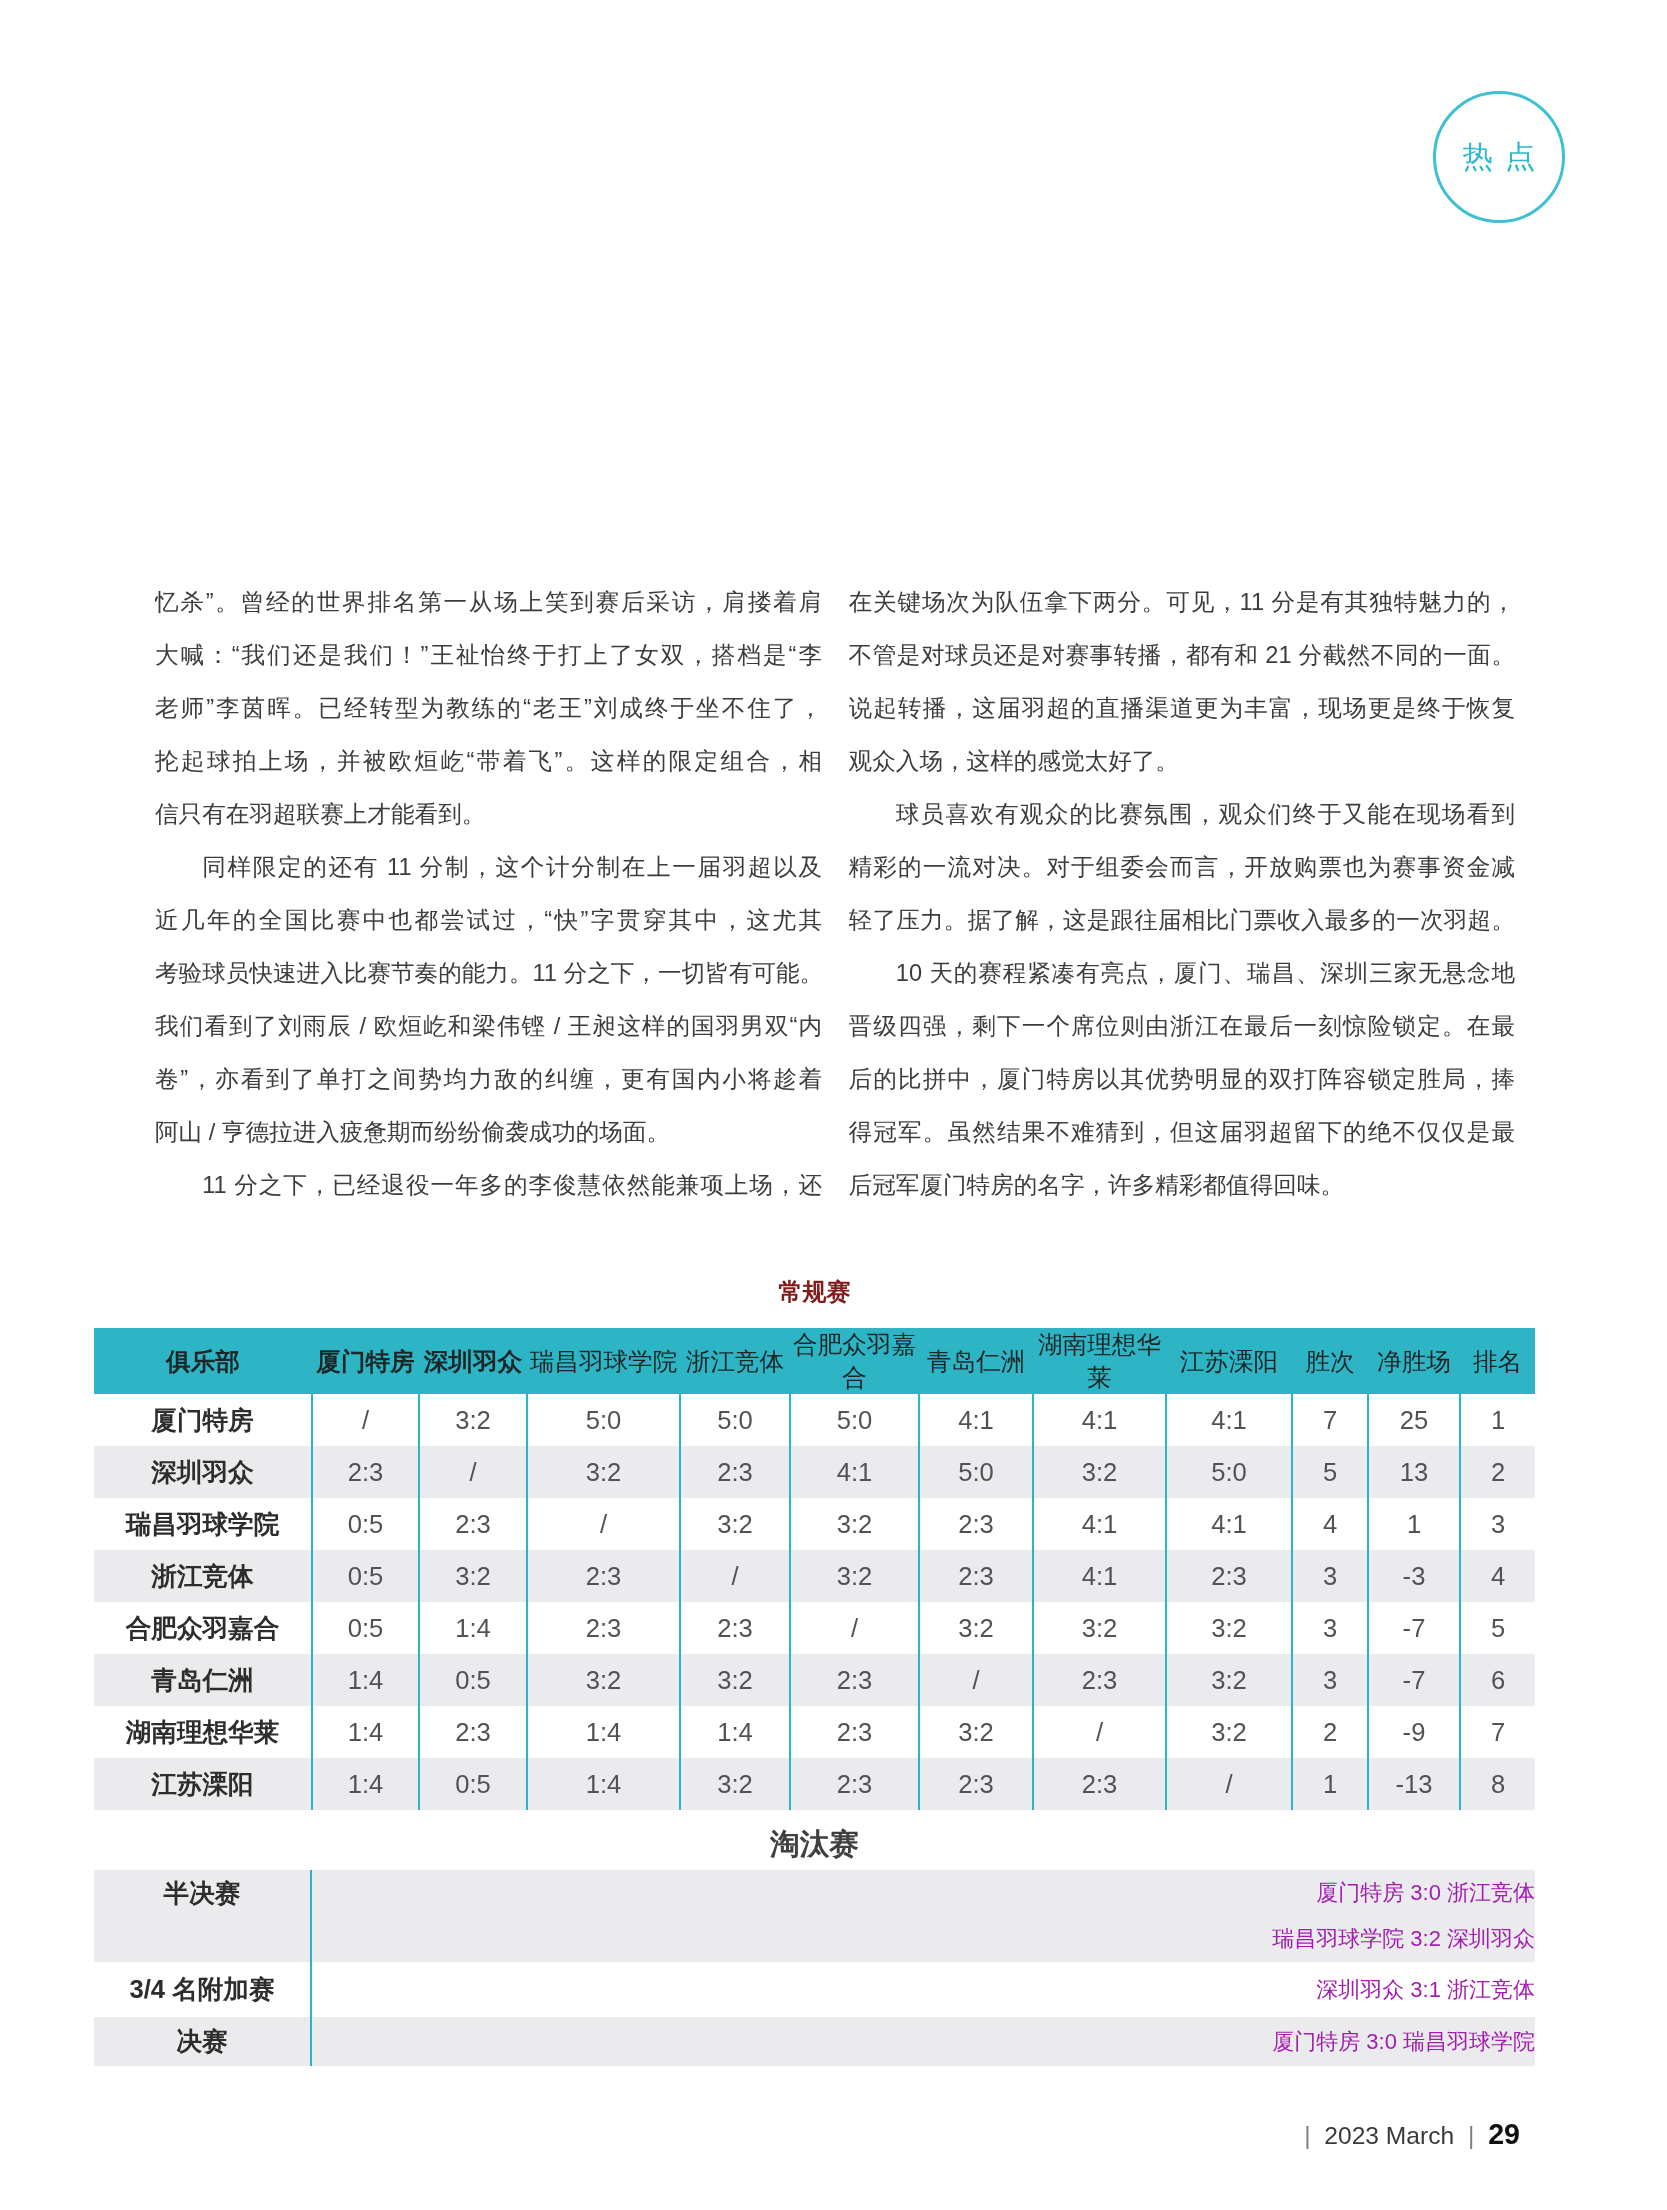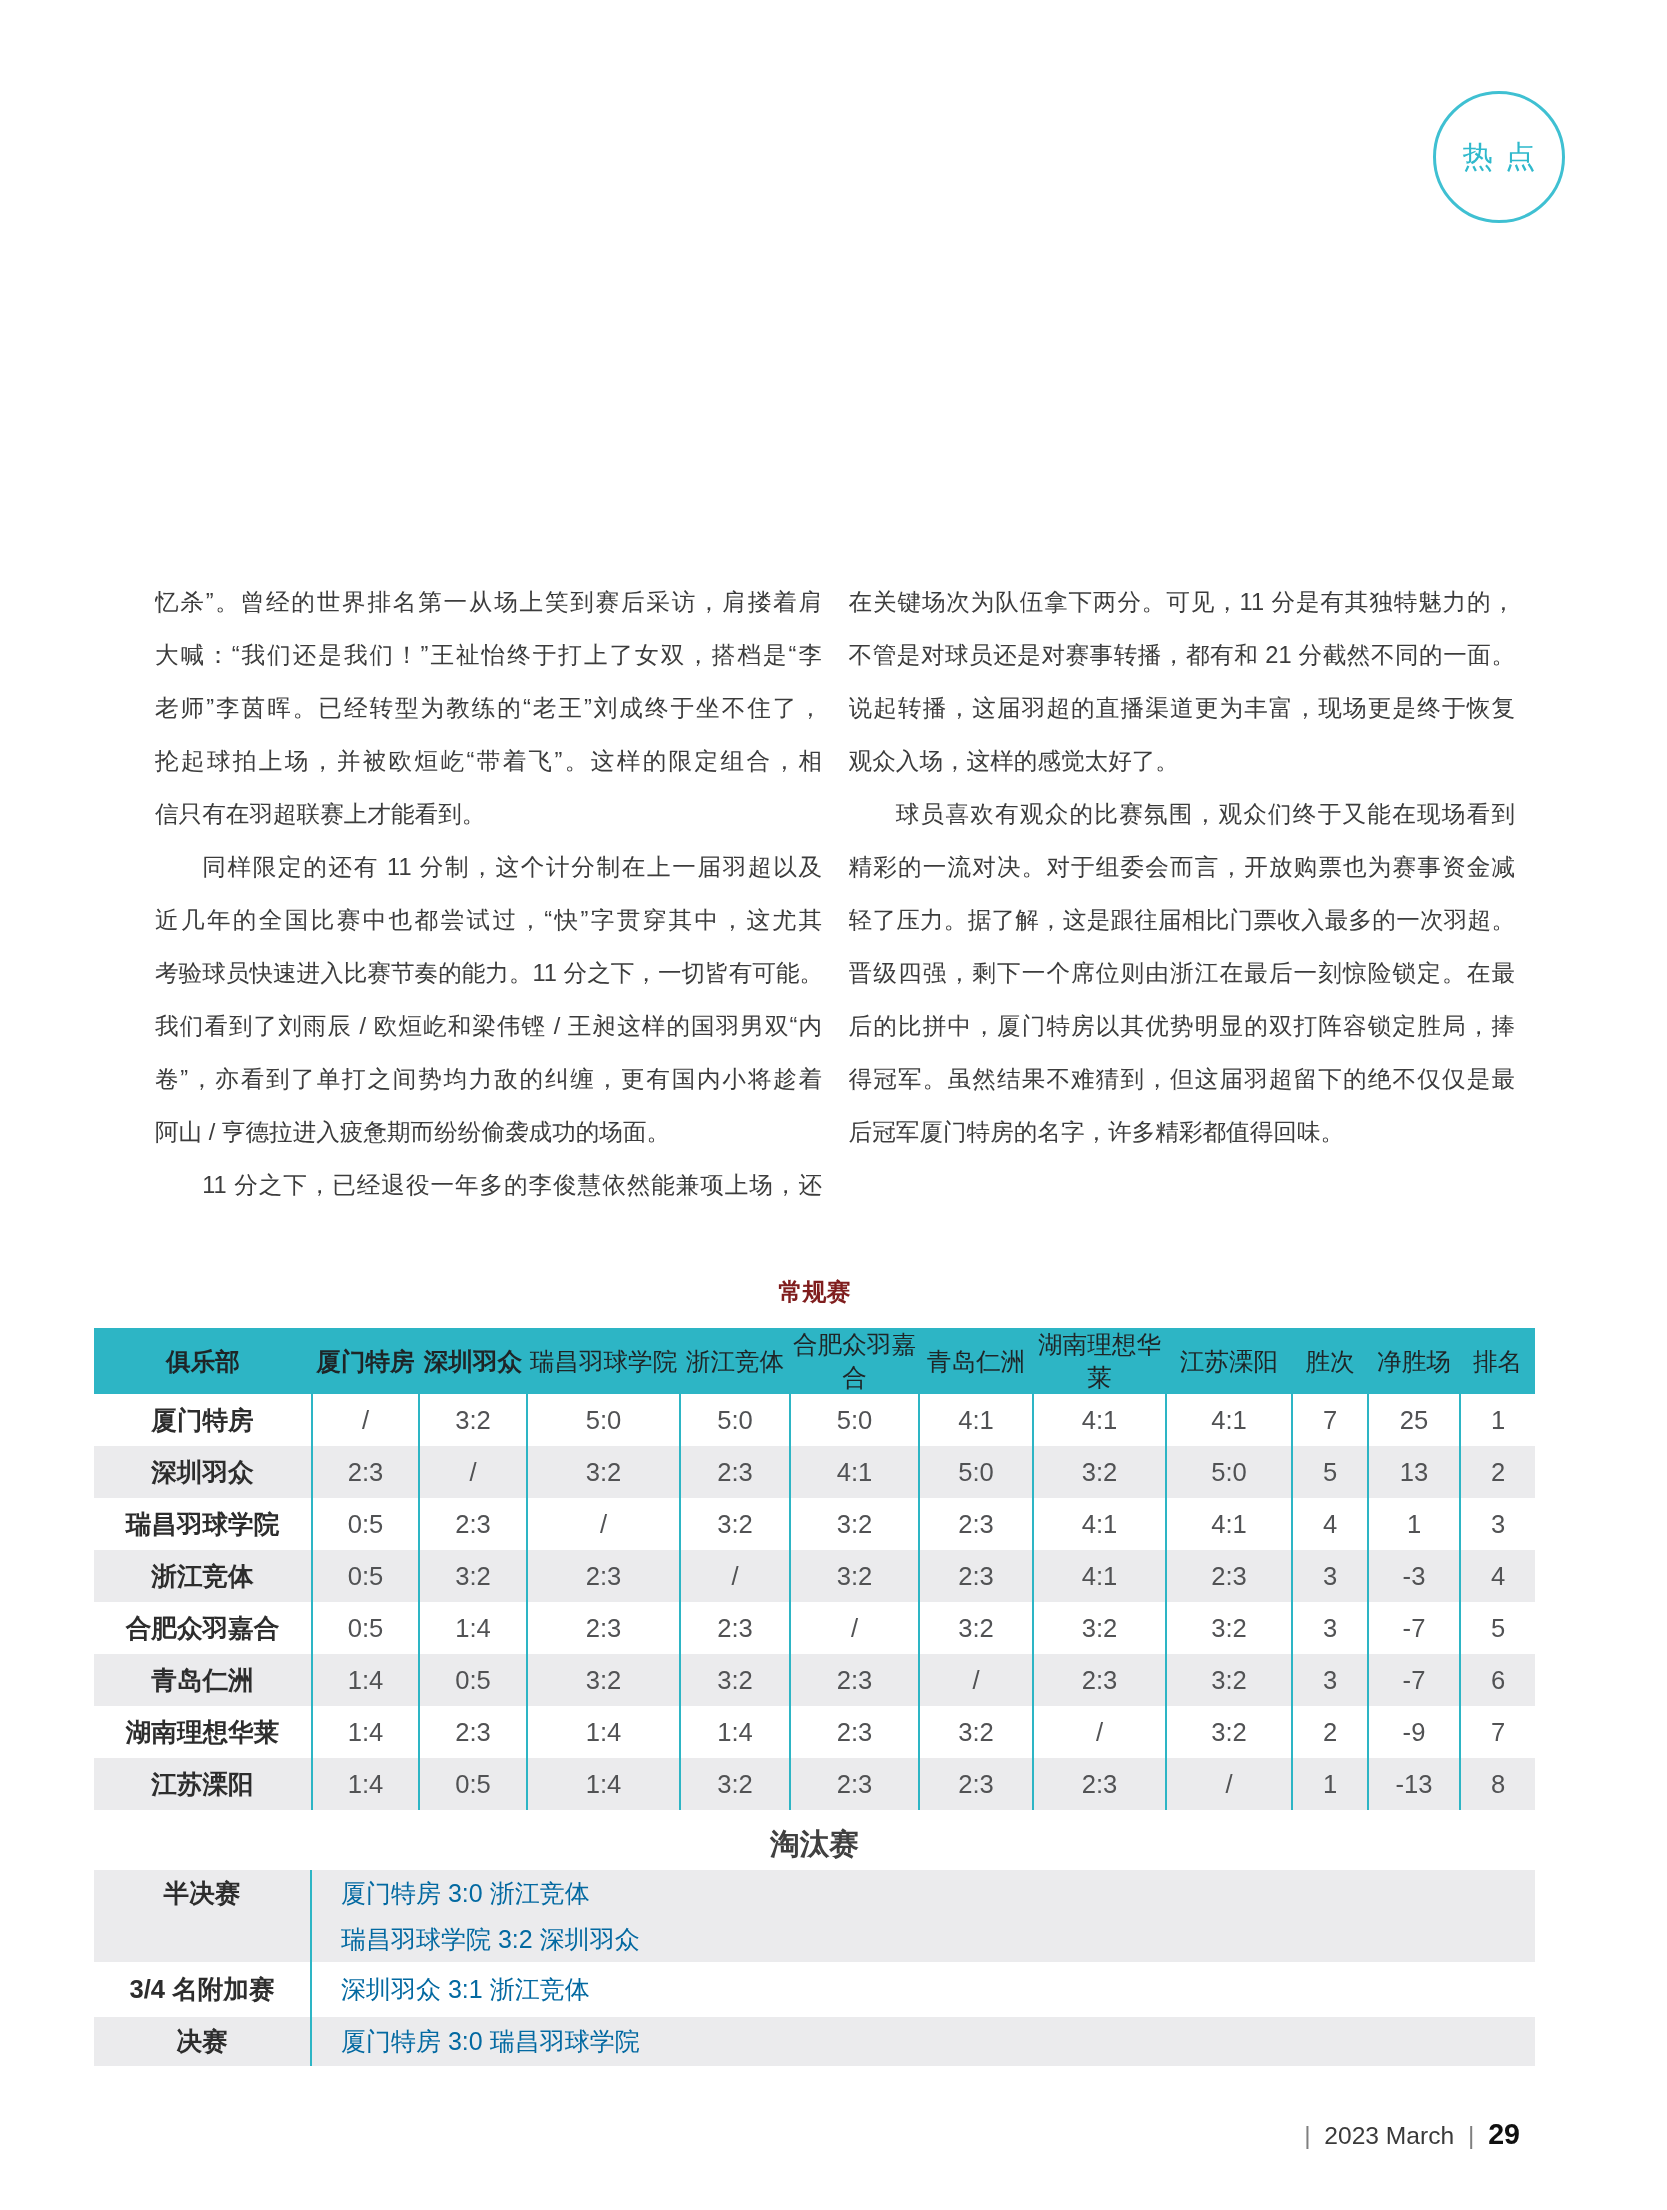--- a/index.html
+++ b/index.html
@@ -34,21 +34,21 @@
 
   
   .ko-title { position:absolute; left:94px; top:1826px; width:1441px; text-align:center;
               font-size:29.6px; font-weight:bold; color:#404040; line-height:35px; }
   .ko-table { position:absolute; left:94px; top:1870px; width:1441px; }
   .ko-group { display:flex;gap:29px; }
   .ko-group.shaded { background:#ebebed; }
   .ko-stage { width:218px; box-sizing:border-box; border-right:2px solid #2db5c5;
               font-weight:bold; font-size:25.6px; color:#2d2d2d; text-align:center; }
   .ko-matches { flex:1; }
-  .ko-match { text-align:left; font-size:25px; color:#0369a1; }
+  .ko-match { text-align:right; font-size:22px; color:#a21caf; }
   .ko-group:nth-child(1) .ko-match, .ko-group:nth-child(1) .ko-stage { line-height:46px; }
   .ko-group:nth-child(2) .ko-match, .ko-group:nth-child(2) .ko-stage { line-height:55px; }
   .ko-group:nth-child(3) .ko-match, .ko-group:nth-child(3) .ko-stage { line-height:49px; }
 
   
   .footer { position:absolute; top:2118px; right:148px; display:flex; align-items:baseline;
             gap:13.8px; font-size:24.6px; color:#3a3a3a; }
   .footer .sep { color:#7f7f7f; }
   .footer .page-no { font-weight:bold; font-size:28.6px; color:#101010; }
 </style>
@@ -77,20 +77,21 @@
         <div class="line indent">11 分之下，已经退役一年多的李俊慧依然能兼项上场，还</div>
       </div>
     <div class="col" id="right-col">
         <div class="line">在关键场次为队伍拿下两分。可见，11 分是有其独特魅力的，</div>
         <div class="line">不管是对球员还是对赛事转播，都有和 21 分截然不同的一面。</div>
         <div class="line">说起转播，这届羽超的直播渠道更为丰富，现场更是终于恢复</div>
         <div class="line short">观众入场，这样的感觉太好了。</div>
         <div class="line indent">球员喜欢有观众的比赛氛围，观众们终于又能在现场看到</div>
         <div class="line">精彩的一流对决。对于组委会而言，开放购票也为赛事资金减</div>
         <div class="line">轻了压力。据了解，这是跟往届相比门票收入最多的一次羽超。</div>
+        <div class="line indent">10 天的赛程紧凑有亮点，厦门、瑞昌、深圳三家无悬念地</div>
         <div class="line">晋级四强，剩下一个席位则由浙江在最后一刻惊险锁定。在最</div>
         <div class="line">后的比拼中，厦门特房以其优势明显的双打阵容锁定胜局，捧</div>
         <div class="line">得冠军。虽然结果不难猜到，但这届羽超留下的绝不仅仅是最</div>
         <div class="line short">后冠军厦门特房的名字，许多精彩都值得回味。</div>
       </div>
   </div>
 
   <div class="rs-title">常规赛</div>
   <table class="rs-table">
     <colgroup id="rs-colgroup">

